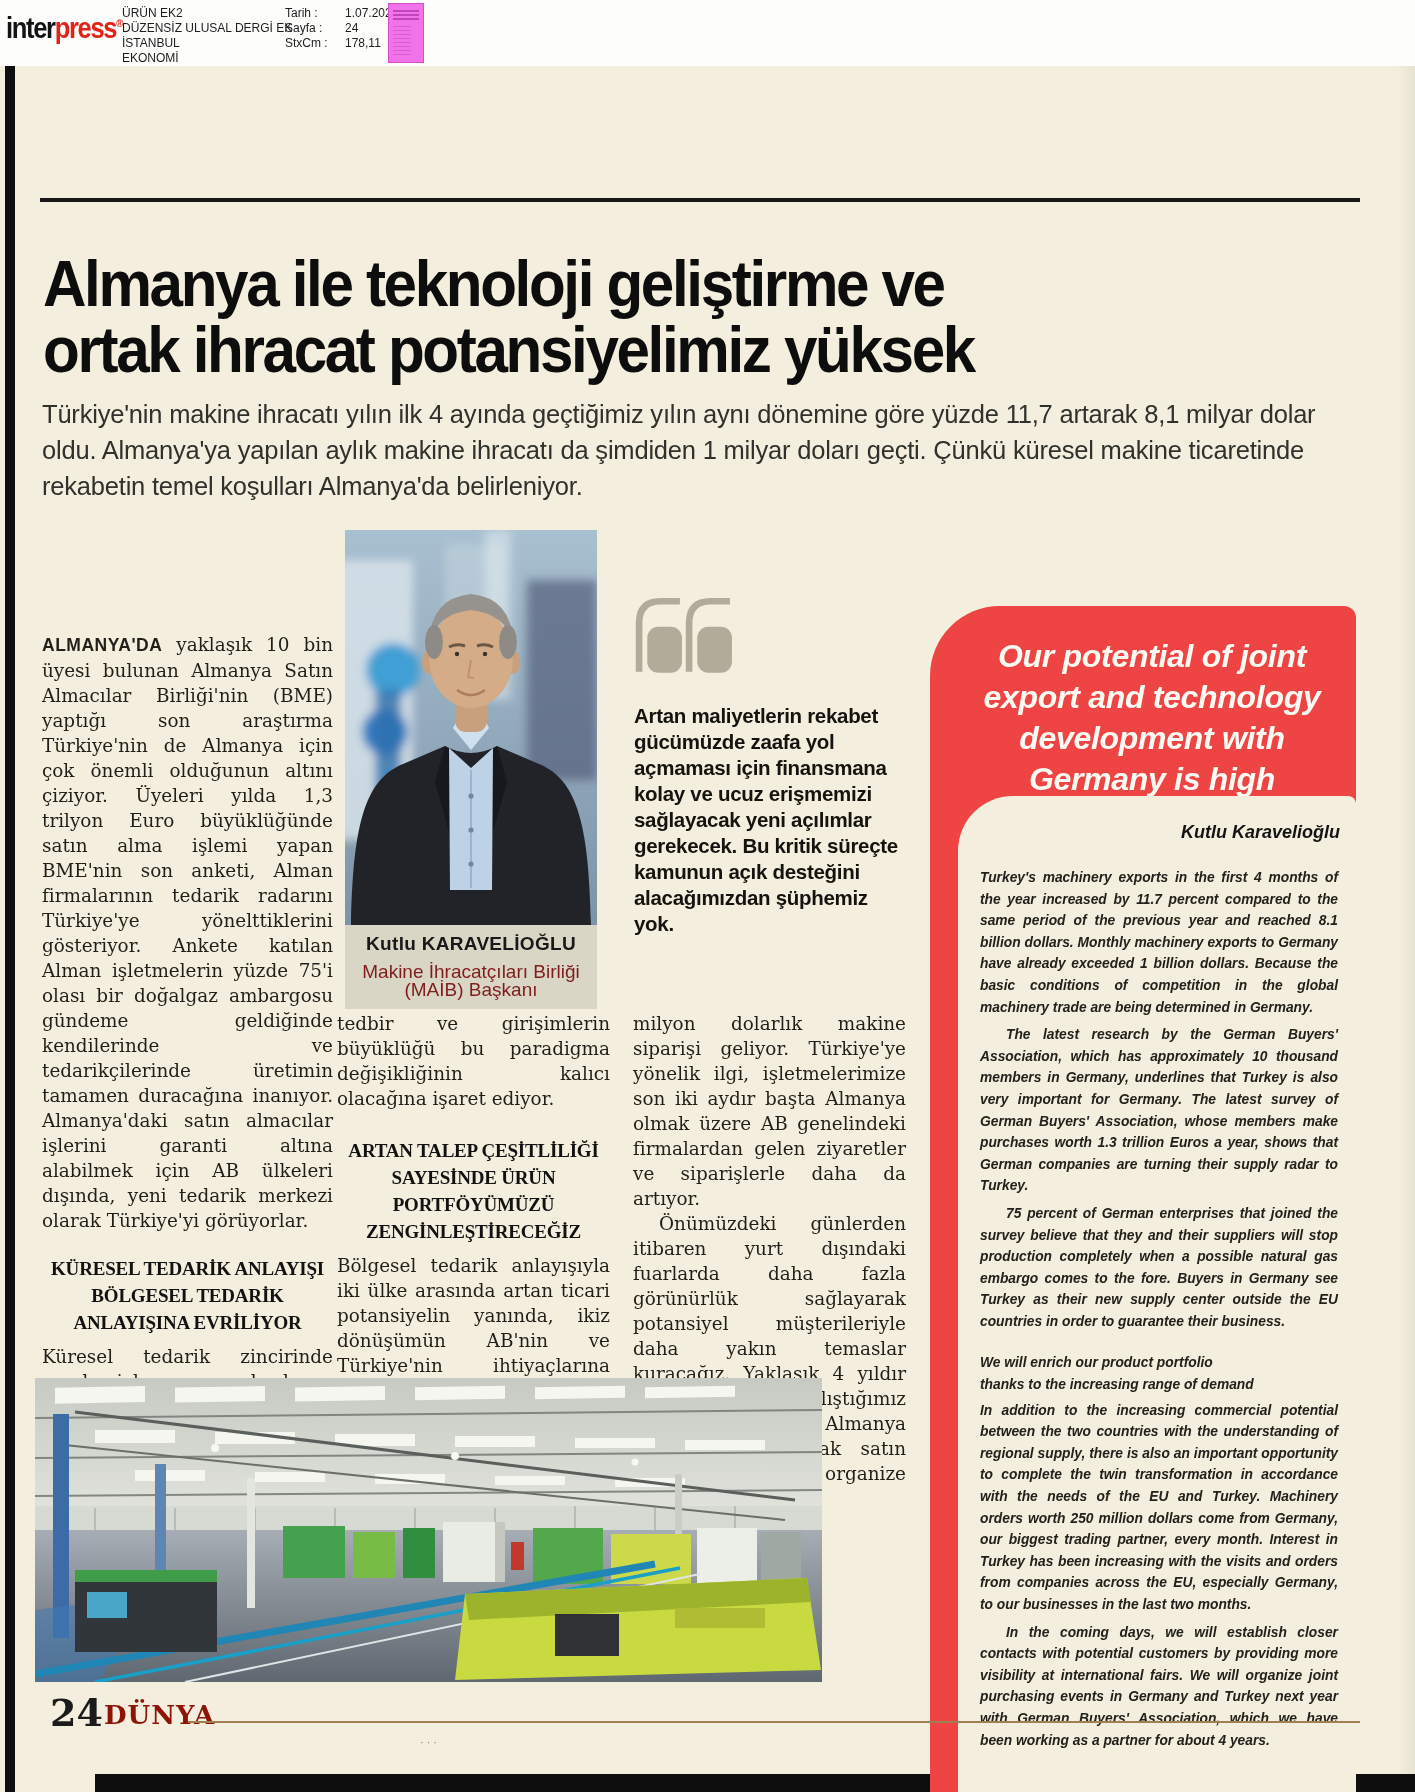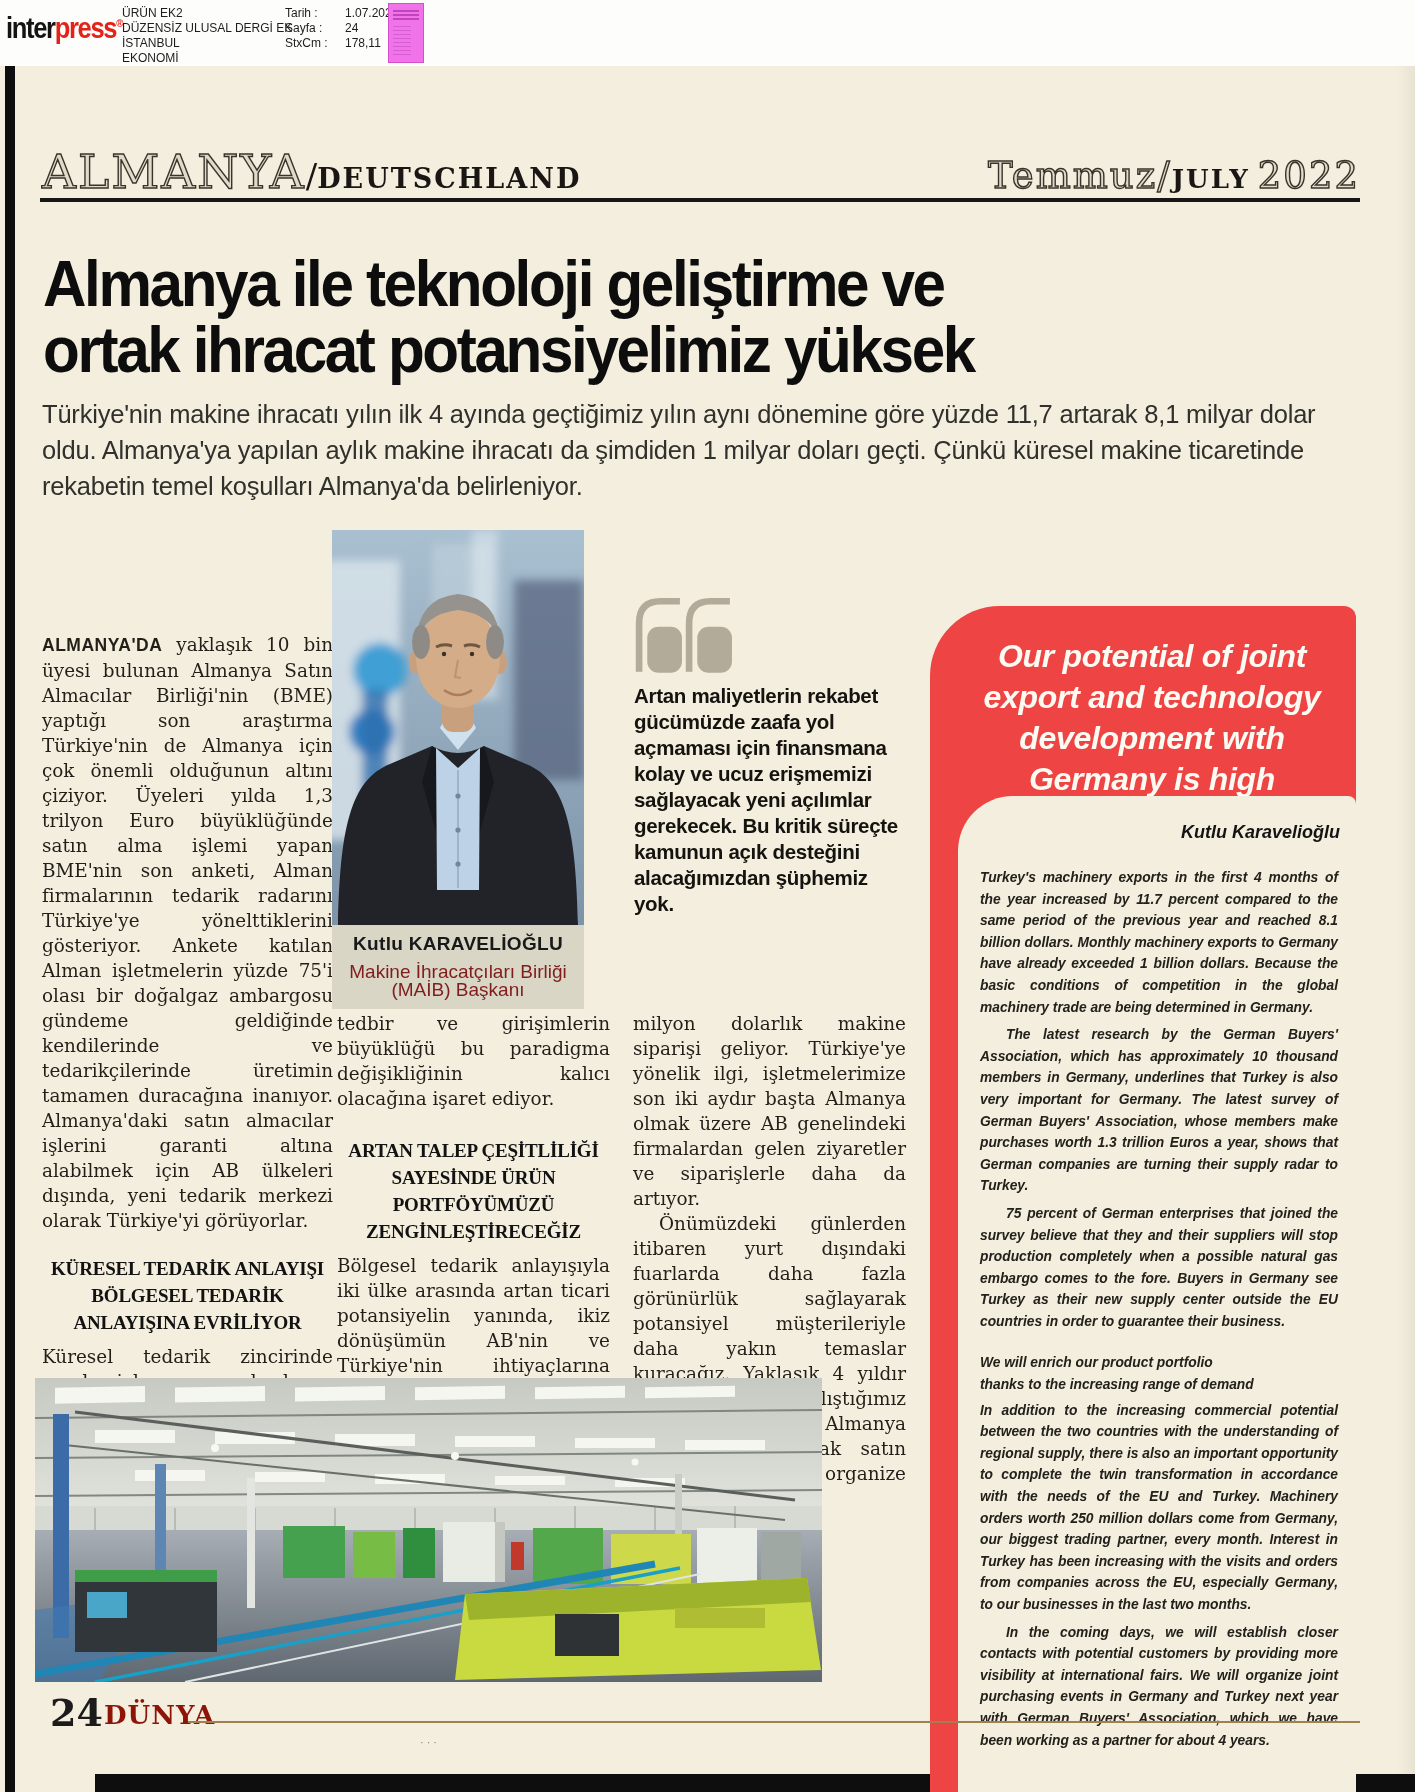--- a/index.html
+++ b/index.html
@@ -49,28 +49,28 @@
             text-align:justify;}
   .serifcol p{margin:0;}
   .lead-in{font-weight:bold;font-family:"Liberation Sans",sans-serif;font-size:17.5px;letter-spacing:0.5px;}
   .colhead{font-family:Liberation Serif, serif;font-weight:bold;font-size:19px;line-height:27px;
            letter-spacing:-0.2px;color:#121212;white-space:pre-line;text-align:center;margin:22px 0 8px 0;}
   .indent{text-indent:26px;}
   .col1{position:absolute;left:42px;top:584px;width:291px;margin-top:48px;}
   .col2-text{position:absolute;left:337px;top:1011px;width:273px;}
   .col3-text{position:absolute;left:633px;top:1011px;width:273px;}
   
-  .photo-block{position:absolute;left:332px;top:530px;width:252px;}
+  .photo-block{position:absolute;left:345px;top:530px;width:252px;}
   .photo-block svg{display:block;}
   .caption{background:#d9d6c6;text-align:center;padding:8px 6px 10px 6px;}
   .cap-name{font-weight:bold;font-size:19px;color:#191919;letter-spacing:0.3px;}
   .cap-sub{font-size:19px;line-height:18px;color:#7f1d1d;margin-top:8px;}
   
   .quote-block{position:absolute;left:634px;top:595px;width:272px;}
-  .quote-text{font-weight:bold;font-size:20.5px;line-height:26px;
+  .quote-text{margin-top:20px;font-weight:bold;font-size:20.5px;line-height:26px;
               letter-spacing:-0.3px;color:#15130f;}
   
   .sidebar{position:absolute;left:930px;top:606px;width:426px;height:1362px;background:#ef4444;
            border-radius:70px 12px 12px 30px;font-style:italic;}
   .sb-heading{padding:30px 16px 0 34px;text-align:center;color:#fbfbf3;font-weight:bold;
               font-size:32px;line-height:41px;letter-spacing:-0.3px;white-space:pre-line;}
   .sb-panel{position:absolute;left:28px;right:0;top:190px;bottom:12px;background:#f3eedd;
             border-radius:55px 8px 8px 20px;overflow:hidden;}
   .sb-author{padding:26px 16px 0 20px;text-align:right;}
   .sb-name{font-weight:bold;font-size:18px;color:#141414;}
@@ -111,30 +111,20 @@
       <span>StxCm :</span>
       <span>178,11</span>
     </div>
     <div class="clip-thumb"></div>
   </div>
 
   <div class="left-bar"></div>
   <div class="bottom-bar"></div>
   <div class="page-edge"></div>
 
-  <div class="masthead">
-    <span class="outline mh-tr">ALMANYA</span>
-    <span class="mh-slash">/</span>
-    <span class="mh-de">DEUTSCHLAND</span>
-    <span class="mh-right">
-      <span class="outline mh-month">Temmuz/</span>
-      <span class="mh-july">JULY</span>
-      <span class="outline mh-year">2022</span>
-    </span>
-  </div>
   <div class="mast-rule"></div>
 
   <div class="headline">Almanya ile teknoloji geliştirme ve
 ortak ihracat potansiyelimiz yüksek</div>
   <div class="lead">Türkiye'nin makine ihracatı yılın ilk 4 ayında geçtiğimiz yılın aynı dönemine göre yüzde 11,7 artarak 8,1 milyar dolar oldu. Almanya'ya yapılan aylık makine ihracatı da şimdiden 1 milyar doları geçti. Çünkü küresel makine ticaretinde rekabetin temel koşulları Almanya'da belirleniyor.</div>
 
   <div class="serifcol col1">
     <p><span class="lead-in">ALMANYA'DA</span> <span>yaklaşık 10 bin üyesi bulunan Almanya Satın Almacılar Birliği'nin (BME) yaptığı son araştırma Türkiye'nin de Almanya için çok önemli olduğunun altını çiziyor. Üyeleri yılda 1,3 trilyon Euro büyüklüğünde satın alma işlemi yapan BME'nin son anketi, Alman firmalarının tedarik radarını Türkiye'ye yönelttiklerini gösteriyor. Ankete katılan Alman işletmelerin yüzde 75'i olası bir doğalgaz ambargosu gündeme geldiğinde kendilerinde ve tedarikçilerinde üretimin tamamen duracağına inanıyor. Almanya'daki satın almacılar işlerini garanti altına alabilmek için AB ülkeleri dışında, yeni tedarik merkezi olarak Türkiye'yi görüyorlar.</span></p>
     <div class="colhead">KÜRESEL TEDARİK ANLAYIŞI
 BÖLGESEL TEDARİK

